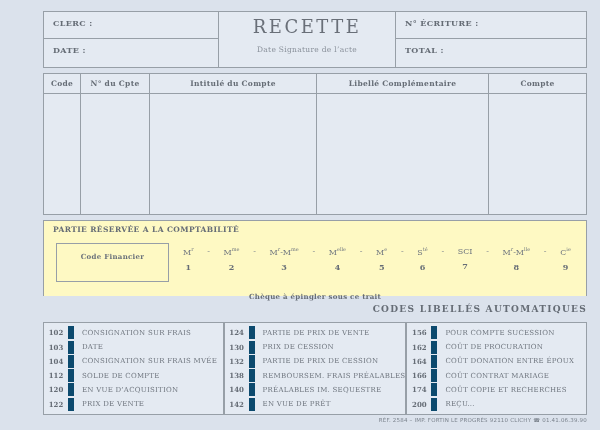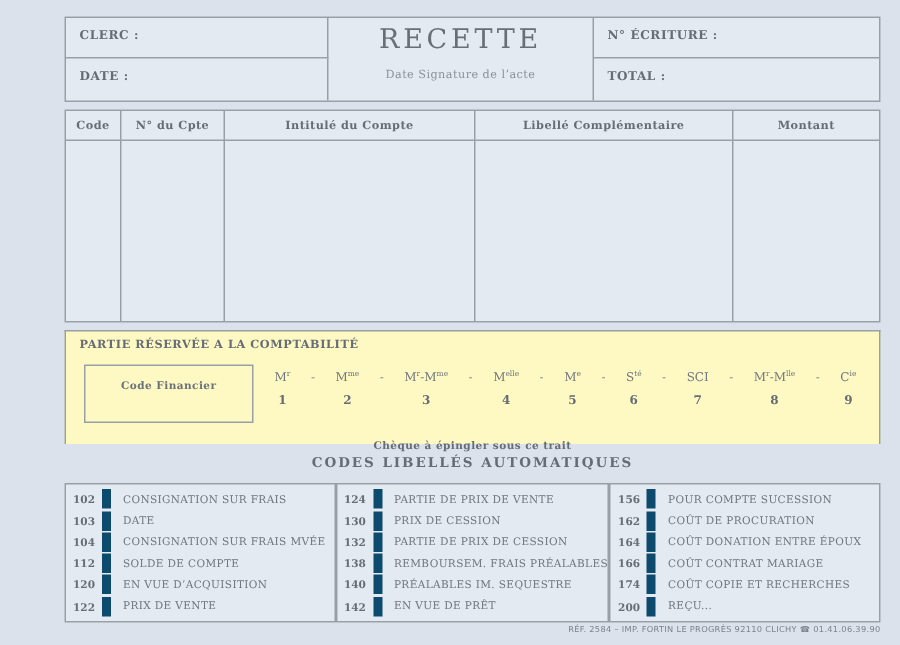--- a/index.html
+++ b/index.html
@@ -79,21 +79,21 @@
     display:flex;align-items:center;flex-direction:column;
   }
   .trait{flex:1;height:1px;background:#979fa7;}
   #cheque-label{
     font-weight:bold;font-size:7px;letter-spacing:.3px;color:#656c75;
     padding:0 12px;white-space:nowrap;
   }
 
   
   #codes-title{
-    left:43px;width:544px;top:304px;text-align:center;
+    left:43px;width:544px;top:304px;text-align:right;
     font-weight:bold;font-size:9px;letter-spacing:1.3px;color:#656c75;
   }
   #codes-table{
     left:43px;top:322px;width:544px;height:93px;
     display:flex;
   }
   .codes-group{
     flex:1;background:#e4eaf2;border:1px solid #979fa7;
     display:flex;flex-direction:column;justify-content:space-evenly;
     padding:2px 0;
@@ -135,21 +135,21 @@
   <div id="cell-total" class="hb-cell">
     <div class="hb-label">TOTAL :</div>
   </div>
 </div>
 
 <div id="main-table" class="abs panel">
   <div class="mt-h">Code</div>
   <div class="mt-h">N° du Cpte</div>
   <div class="mt-h">Intitulé du Compte</div>
   <div class="mt-h">Libellé Complémentaire</div>
-  <div class="mt-h last">Montant</div>
+  <div class="mt-h last">Compte</div>
   <div class="mt-b"></div>
   <div class="mt-b"></div>
   <div class="mt-b"></div>
   <div class="mt-b"></div>
   <div class="mt-b last"></div>
 </div>
 
 <div id="partie-box" class="abs">
   <div id="partie-label">PARTIE RÉSERVÉE A LA COMPTABILITÉ</div>
   <div id="code-financier-box" class="abs">

